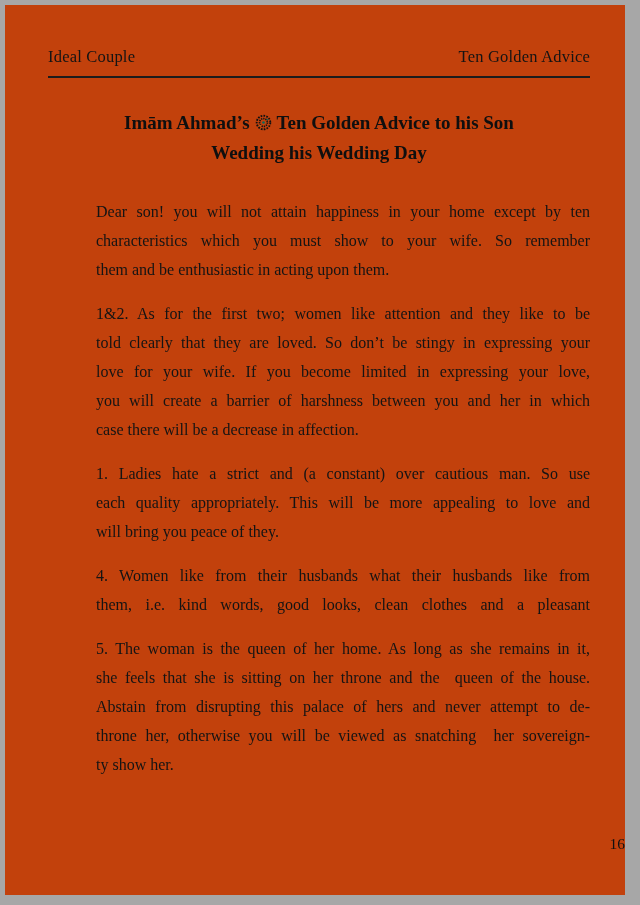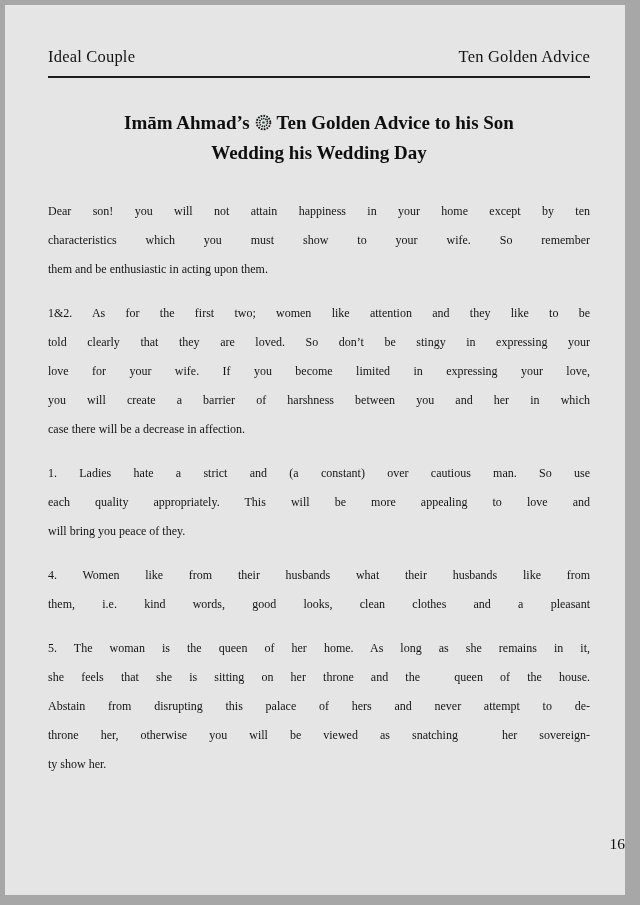--- a/index.html
+++ b/index.html
@@ -13,21 +13,21 @@
     position: relative;
     font-family: "Liberation Serif", "DejaVu Serif", serif;
     overflow: hidden;
   }
   .page {
     position: absolute;
     left: 5px;
     top: 5px;
     width: 620px;
     height: 890px;
-    background: #e5e5e5;
+    background: #c2410c;
   }
   .content {
     width: 542px;
     margin-left: 43px;
   }
   .running-header {
     display: flex;
     justify-content: space-between;
     align-items: baseline;
     padding-top: 42px;
@@ -50,23 +50,24 @@
   }
   .ornament {
     display: inline-block;
     width: 17px;
     height: 17px;
     margin: 0 5px;
     vertical-align: -2px;
   }
   .body-text {
     margin-top: 29px;
-    font-size: 12px;
+    font-size: 16px;
     line-height: 29px;
     color: #141414;
+    margin-left: 48px;
   }
   .paragraph {
     margin: 0 0 15px 0;
   }
   .paragraph:last-child {
     margin-bottom: 0;
   }
   .line {
     text-align: justify;
     text-align-last: justify;

